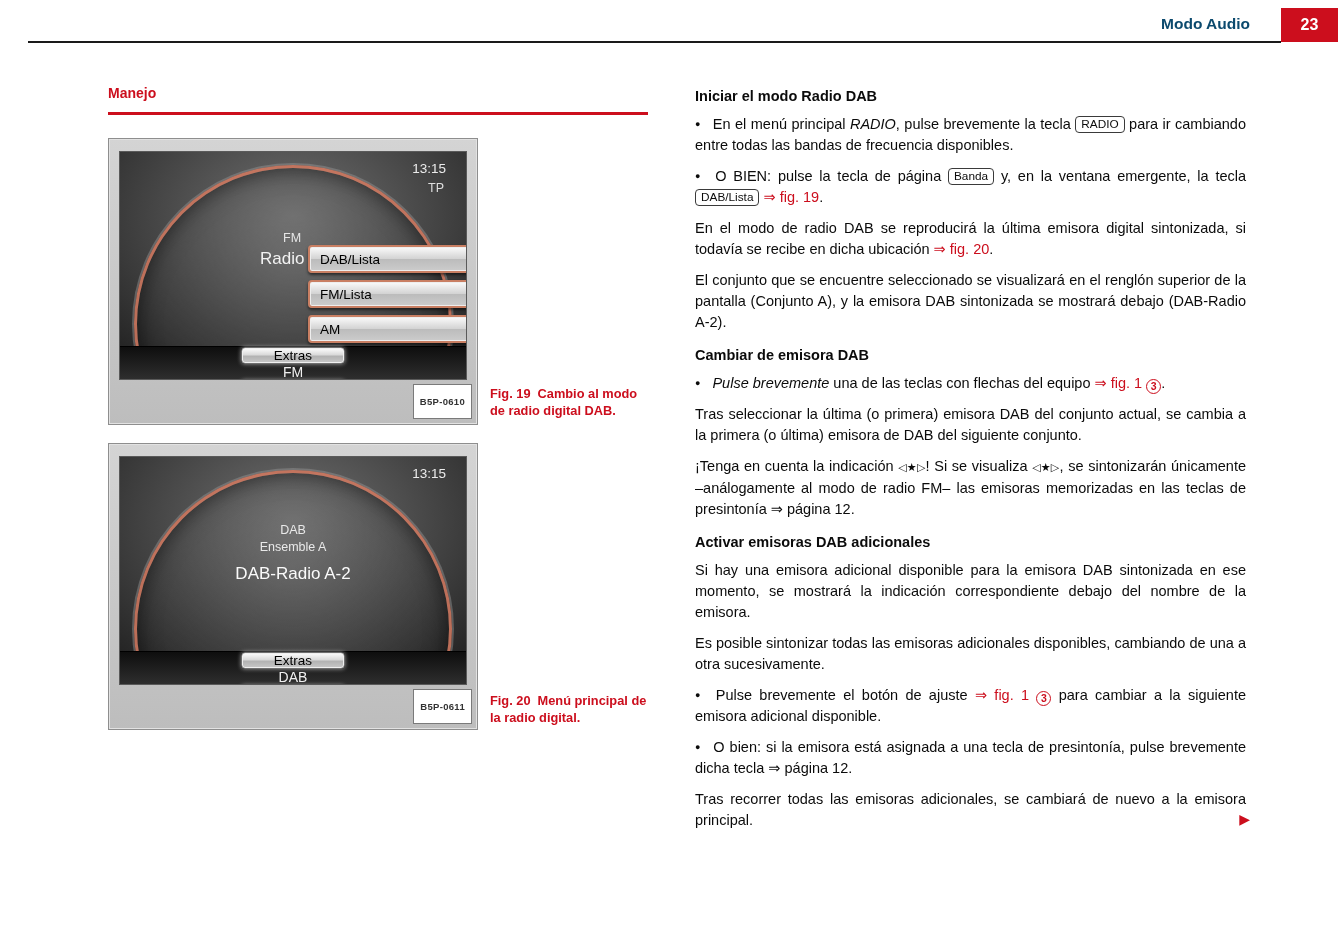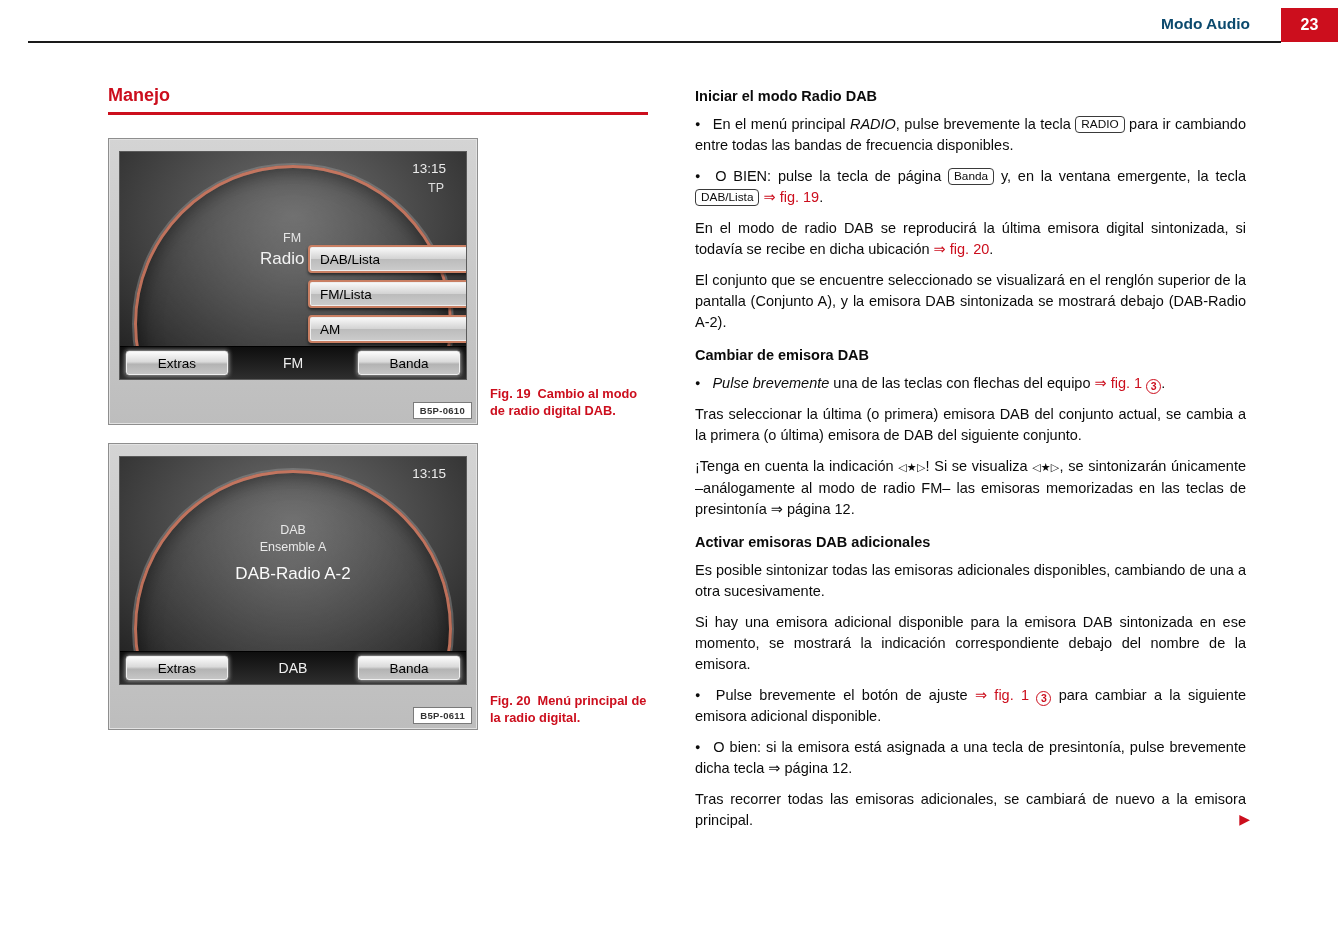--- a/index.html
+++ b/index.html
@@ -16,21 +16,21 @@
   
   .head-title { position:absolute; top:15px; right:88px; font-size:15.5px; font-weight:bold; color:#0c4a6e; }
   .page-num {
     position:absolute; top:8px; right:0; width:57px; height:34px;
     background:var(--accent); color:#fff; font-size:16px; font-weight:bold;
     display:flex; align-items:center; justify-content:center;
   }
   .head-rule { position:absolute; top:41px; left:28px; width:1253px; height:2px; background:#1a1a1a; }
 
   
-  .section-title { position:absolute; left:108px; top:85px; margin:0; font-size:18px; font-weight:bold; color:var(--accent); }
+  .section-title { position:absolute; left:108px; top:85px; margin:0; font-size:14px; font-weight:bold; color:var(--accent); }
   .section-rule { position:absolute; left:108px; top:112px; width:540px; height:3px; background:var(--accent); }
 
   .radio-frame {
     position:absolute; left:108px; width:370px; height:287px;
     background:linear-gradient(180deg,#d4d4d4,#bdbdbd);
     border:1px solid #8e8e8e; box-shadow:inset 0 0 0 1px #e2e2e2;
   }
   .frame19 { top:138px; }
   .frame20 { top:443px; }
 
@@ -55,39 +55,39 @@
   .popup-btn {
     height:28px; margin-bottom:7px; display:flex; align-items:center; padding-left:10px;
     font-size:13.5px; color:#000; border-radius:4px; border:2px solid var(--ring);
     background:linear-gradient(180deg,#fbfbfb,#d4d4d4 48%,#bcbcbc 52%,#cccccc);
     box-shadow:0 2px 3px rgba(0,0,0,.55), inset 0 0 0 1px #eeeeee;
   }
   .bottom-bar {
     position:absolute; left:0; right:0; bottom:0; height:33px;
     background:linear-gradient(180deg,#0e0e0e,#2e2e2e);
     border-top:1px solid #000;
-    display:flex; align-items:center; justify-content:space-between; padding:0 5px;
+    display:flex; align-items:center; justify-content:space-between; padding:0 5px;flex-direction:column;
   }
   .soft-btn {
     width:104px; height:26px; border-radius:4px; border:1px solid #6f6f6f;
     background:linear-gradient(180deg,#ffffff 0%,#dadada 45%,#b3b3b3 55%,#c8c8c8 100%);
     box-shadow:0 0 4px rgba(255,255,255,.55), inset 0 0 0 1px #efefef;
     display:flex; align-items:center; justify-content:center;
     font-size:13.5px; color:#000;
   }
   .bar-label { flex:1; text-align:center; color:#f0f0f0; font-size:14px; }
 
   .center-group { position:absolute; top:66px; left:0; right:0; text-align:center; color:#e9e9e9; }
   .cg1 { font-size:12.5px; margin-bottom:3px; }
   .cg2 { font-size:12.5px; margin-bottom:10px; }
   .cg3 { font-size:17px; color:#fafafa; }
 
   .fig-code {
     position:absolute; right:5px; bottom:5px; background:#fff; border:1px solid #7a7a7a;
-    font-size:9.5px; font-weight:bold; color:#333; padding:2px 6px; letter-spacing:.3px;
+    font-size:9.5px; font-weight:bold; color:#333; padding:11px 6px; letter-spacing:.3px;
   }
 
   .fig-caption {
     position:absolute; left:490px; width:162px; color:var(--accent);
     font-weight:bold; font-size:12.8px; line-height:1.32;
   }
   .cap19 { top:386px; }
   .cap20 { top:693px; }
   .cap-tag { margin-right:7px; }
 
@@ -188,24 +188,24 @@
     <h3 class="rh">Cambiar de emisora DAB</h3>
 
     <p class="bullet"><span class="dot">●</span><span><span class="i">Pulse brevemente</span><span> una de las teclas con flechas del equipo </span><span class="ref">⇒ fig. 1</span><span> </span><span class="circ">3</span><span>.</span></span></p>
 
     <p><span><span>Tras seleccionar la última (o primera) emisora DAB del conjunto actual, se cambia a la primera (o última) emisora de DAB del siguiente conjunto.</span></span></p>
 
     <p><span><span>¡Tenga en cuenta la indicación </span><span class="sym">◁★▷</span><span>! Si se visualiza </span><span class="sym">◁★▷</span><span>, se sintonizarán únicamente –análogamente al modo de radio FM– las emisoras memorizadas en las teclas de presintonía ⇒ página 12.</span></span></p>
 
     <h3 class="rh">Activar emisoras DAB adicionales</h3>
 
+    <p><span><span>Si hay una emisora adicional disponible para la emisora DAB sintonizada en ese momento, se mostrará la indicación correspondiente debajo del nombre de la emisora.</span></span></p>
+
     <p><span><span>Es posible sintonizar todas las emisoras adicionales disponibles, cambiando de una a otra sucesivamente.</span></span></p>
 
-    <p><span><span>Si hay una emisora adicional disponible para la emisora DAB sintonizada en ese momento, se mostrará la indicación correspondiente debajo del nombre de la emisora.</span></span></p>
-
     <p class="bullet"><span class="dot">●</span><span><span>Pulse brevemente el botón de ajuste </span><span class="ref">⇒ fig. 1</span><span> </span><span class="circ">3</span><span> para cambiar a la siguiente emisora adicional disponible.</span></span></p>
 
     <p class="bullet"><span class="dot">●</span><span><span class="b">O bien:</span><span> si la emisora está asignada a una tecla de presintonía, pulse brevemente dicha tecla ⇒ página 12.</span></span></p>
 
     <p class="last"><span><span>Tras recorrer todas las emisoras adicionales, se cambiará de nuevo a la emisora principal.</span></span><span class="cont">▶</span></p>
   </div>
 
 </div>
 
 </body></html>

